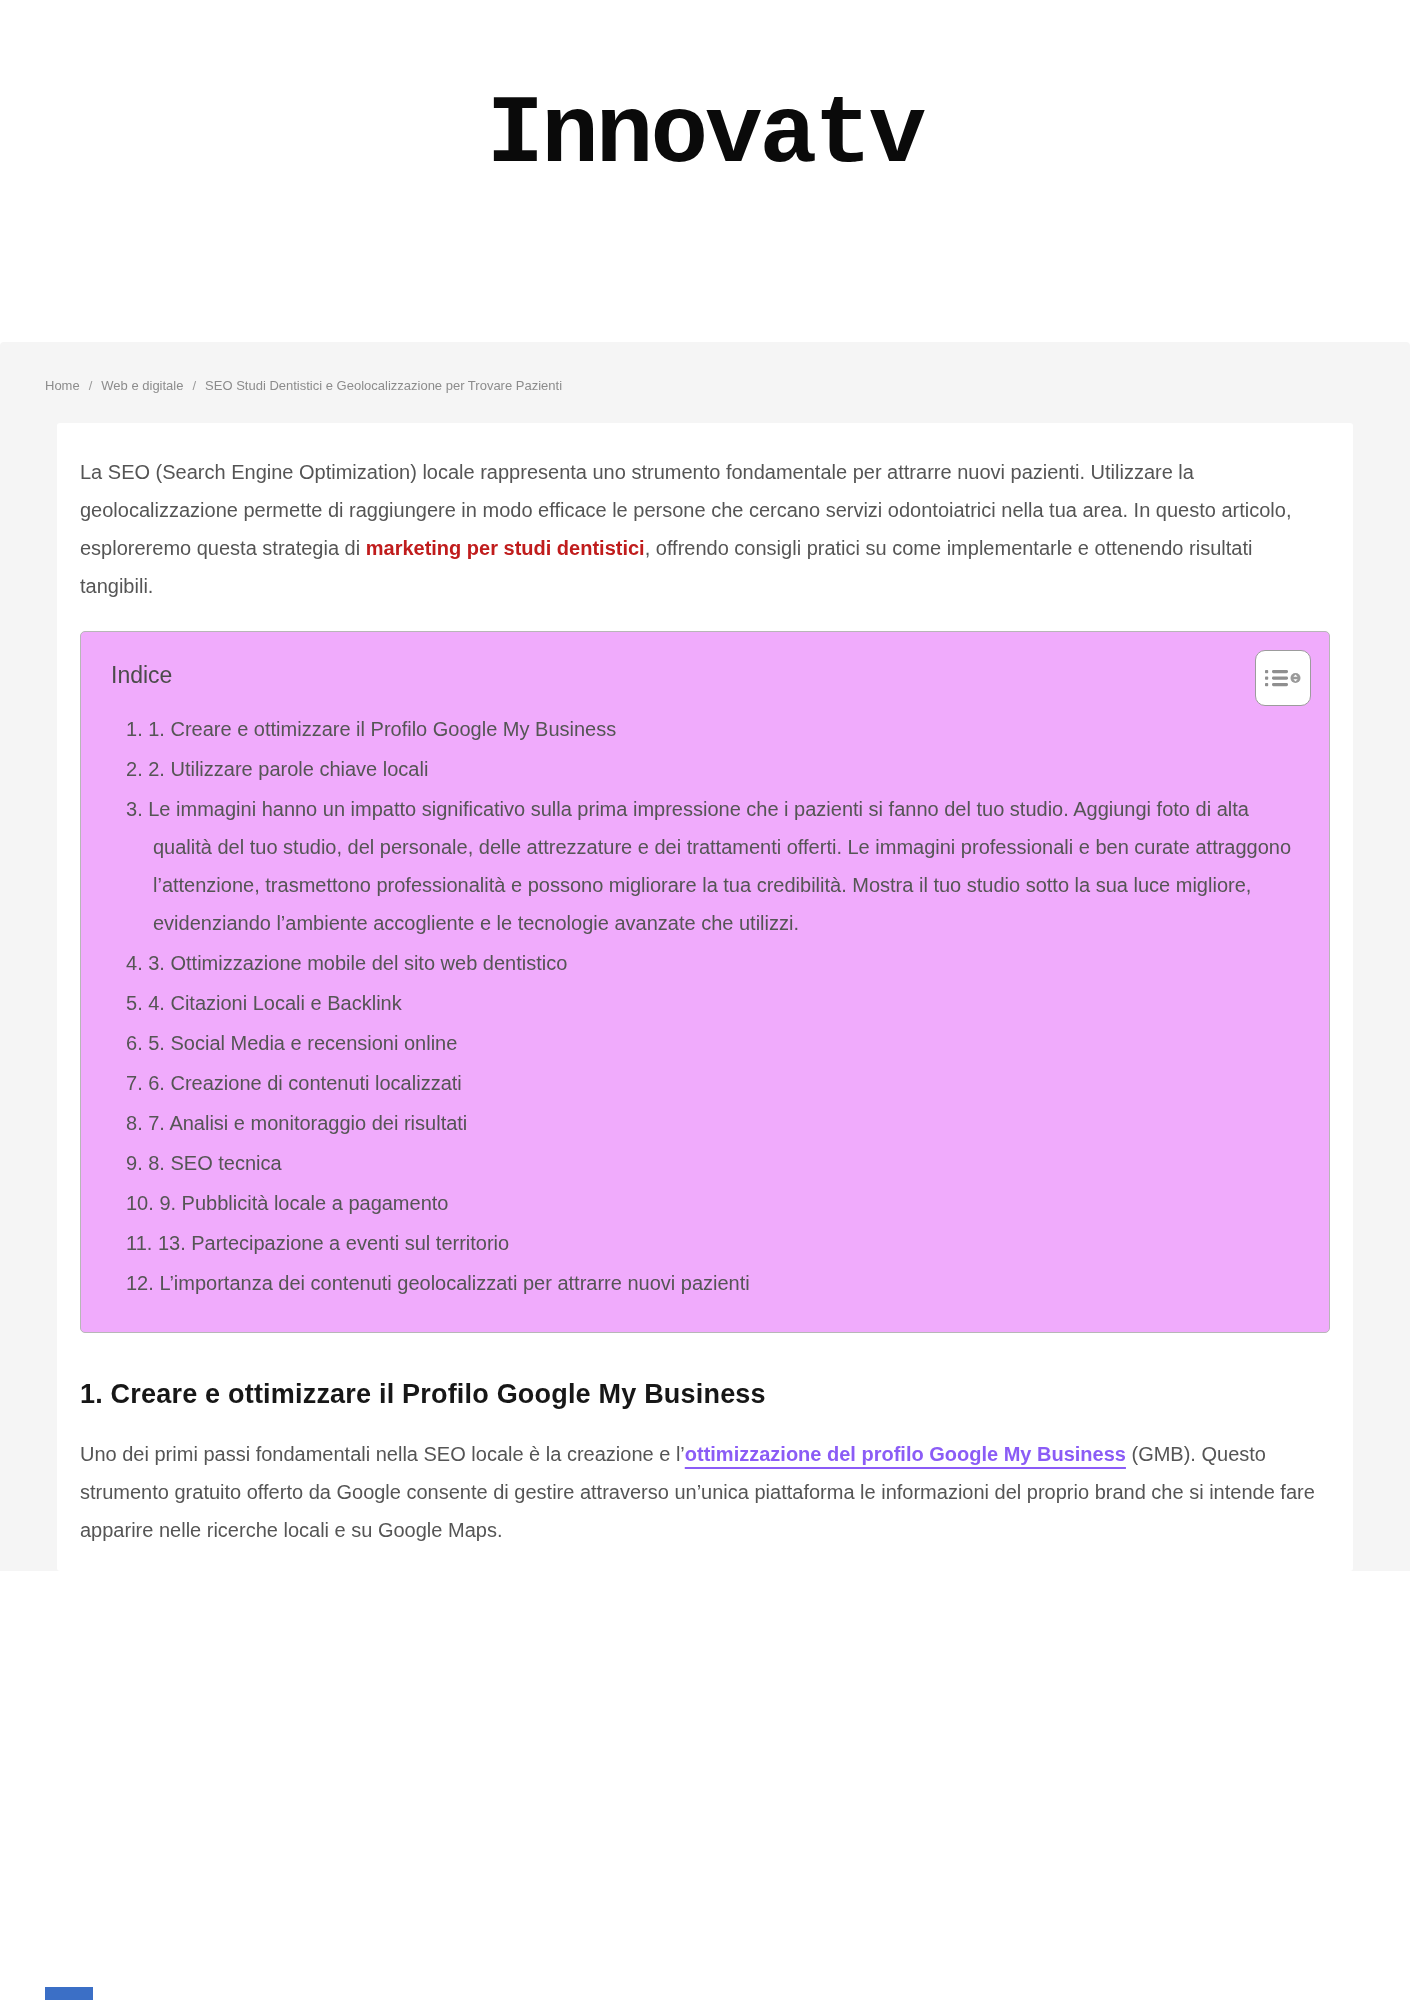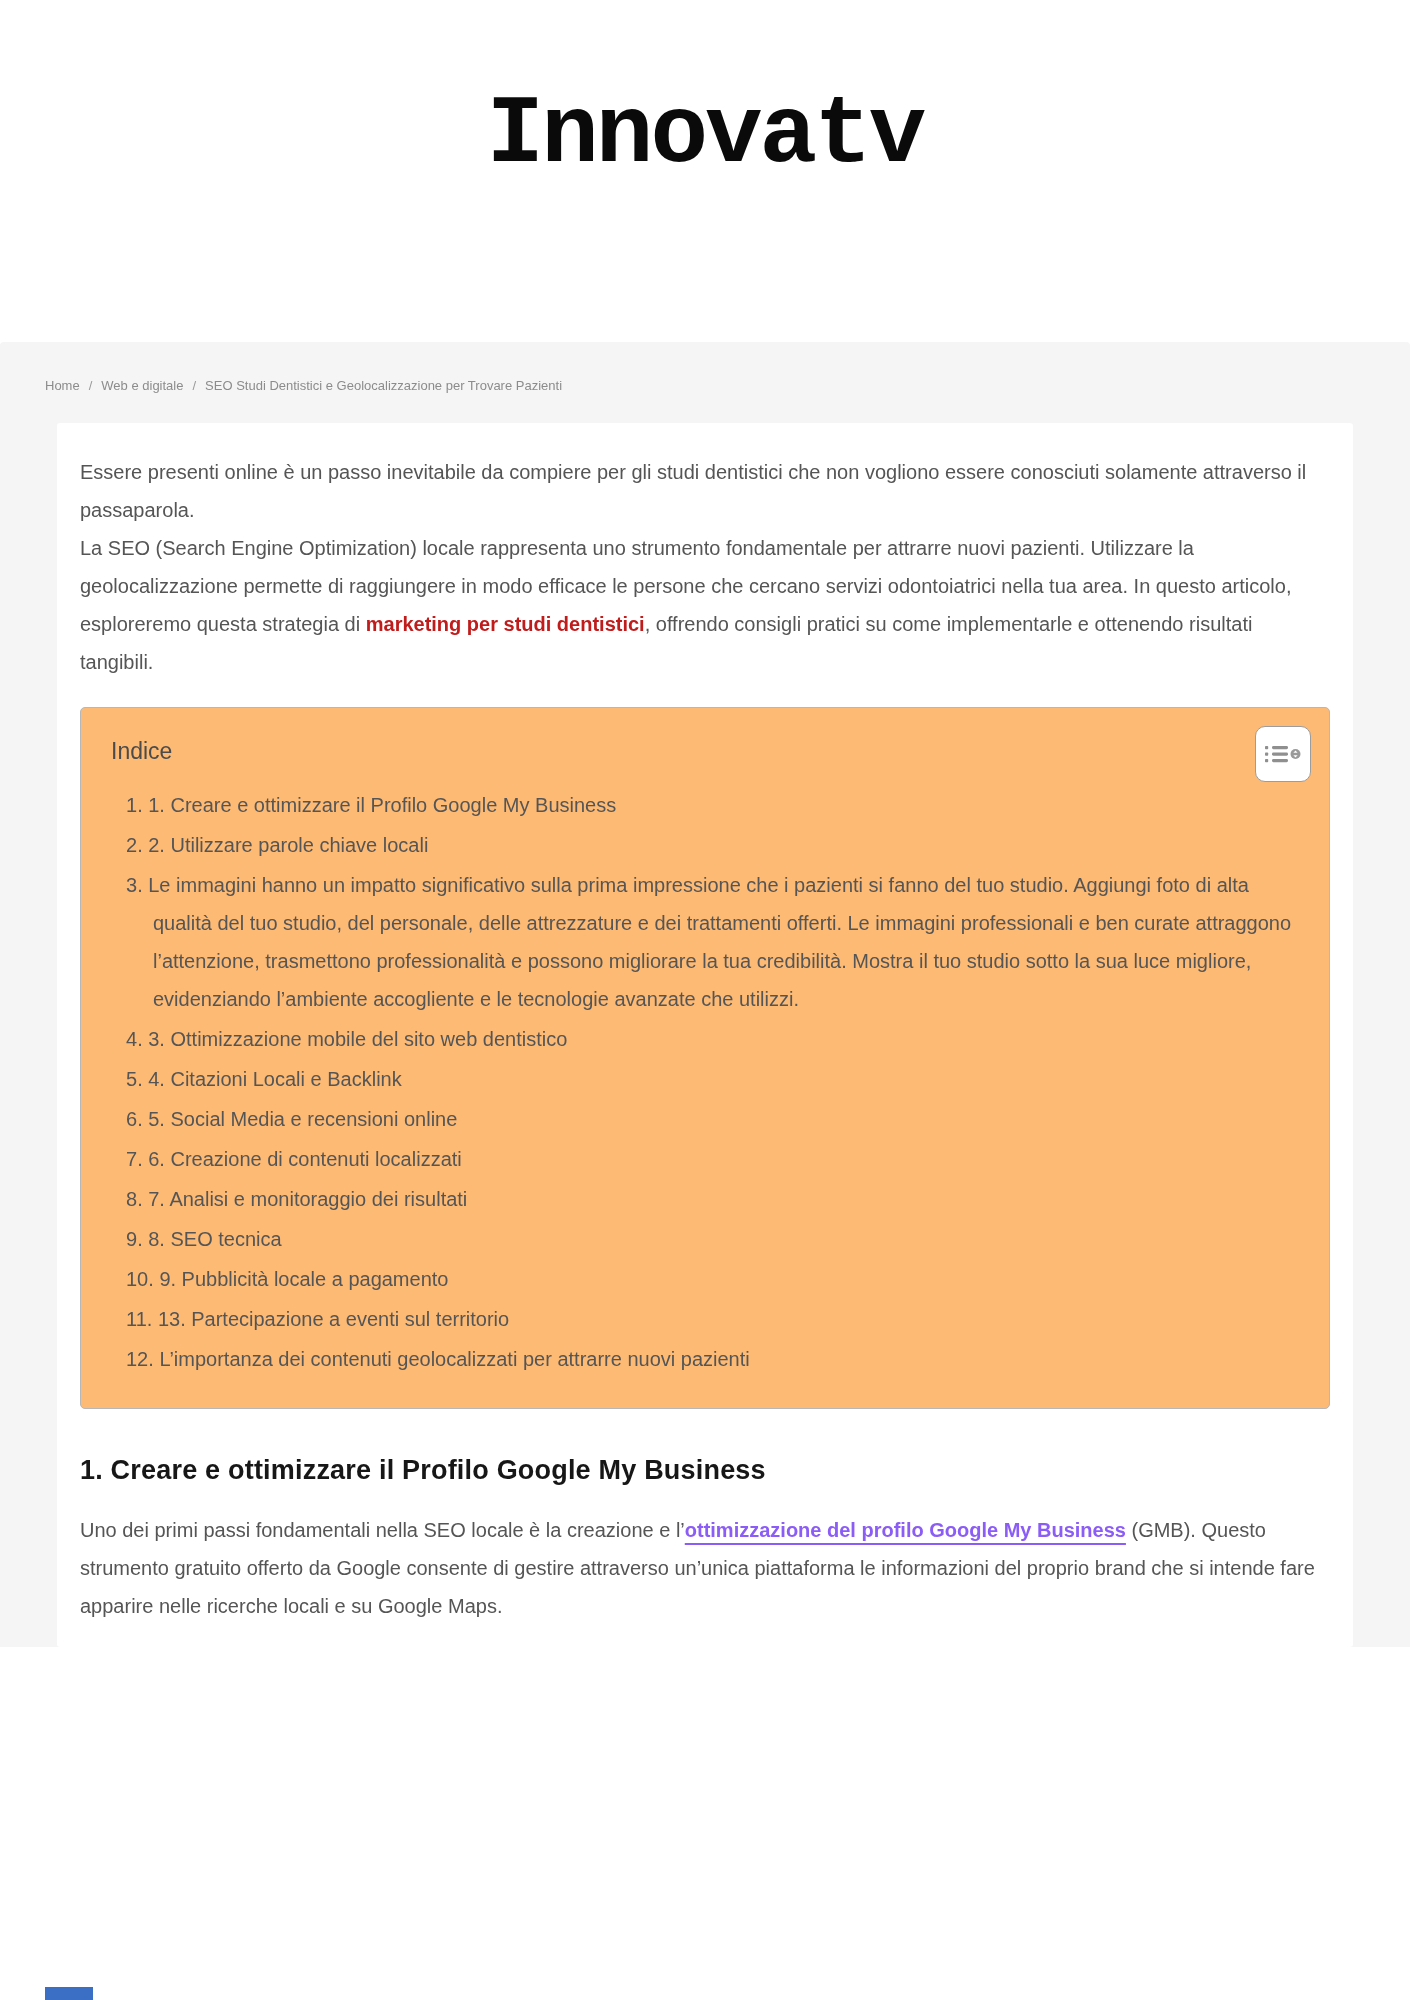--- a/index.html
+++ b/index.html
@@ -66,21 +66,21 @@
     text-decoration:underline;
     text-decoration-thickness:2px;
     text-underline-offset:6px;
     cursor:pointer;
   }
 
   
   .toc-box {
     position:relative;
     margin-top:26px;
-    background:#fdba74;
+    background:#f0abfc;
     border:1px solid #b7b7b7;
     border-radius:5px;
     padding:24px 30px 28px 30px;
   }
   .toc-title {
     font-size:23px;
     font-weight:400;
     color:#4b4b4b;
     margin-bottom:16px;
   }
@@ -134,21 +134,20 @@
 
 <div class="page-band">
 
   <nav class="breadcrumb">
     <a>Home</a><span class="crumb-sep">/</span><a>Web e digitale</a><span class="crumb-sep">/</span><a>SEO Studi Dentistici e Geolocalizzazione per Trovare Pazienti</a>
   </nav>
 
   <article class="article-card">
     <div class="article-body">
 
-      <p>Essere presenti online è un passo inevitabile da compiere per gli studi dentistici che non vogliono essere conosciuti solamente attraverso il passaparola.</p>
 
       <p><span>La SEO (Search Engine Optimization) locale rappresenta uno strumento fondamentale per attrarre nuovi pazienti. Utilizzare la geolocalizzazione permette di raggiungere in modo efficace le persone che cercano servizi odontoiatrici nella tua area. In questo articolo, esploreremo questa strategia di </span><a class="link-red">marketing per studi dentistici</a><span>, offrendo consigli pratici su come implementarle e ottenendo risultati tangibili.</span></p>
 
       <div class="toc-box">
         <div class="toc-title">Indice</div>
 
         <button class="toc-toggle">
           <span style="display:flex;align-items:center;">
             <svg width="36" height="24" viewBox="0 0 36 24" xmlns="http://www.w3.org/2000/svg">
               <g fill="#8f8f8f">

